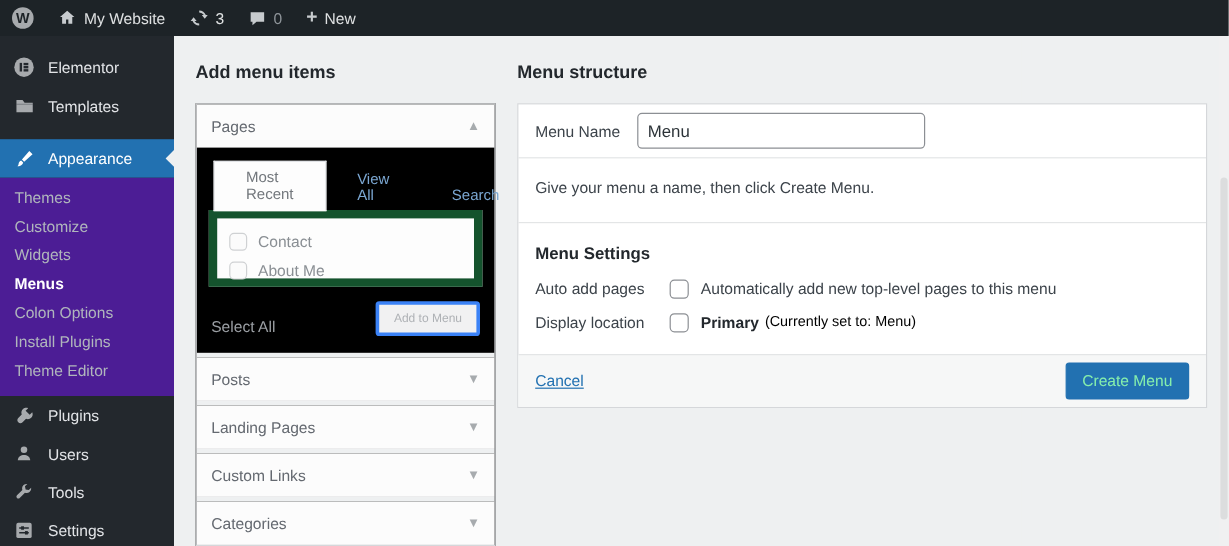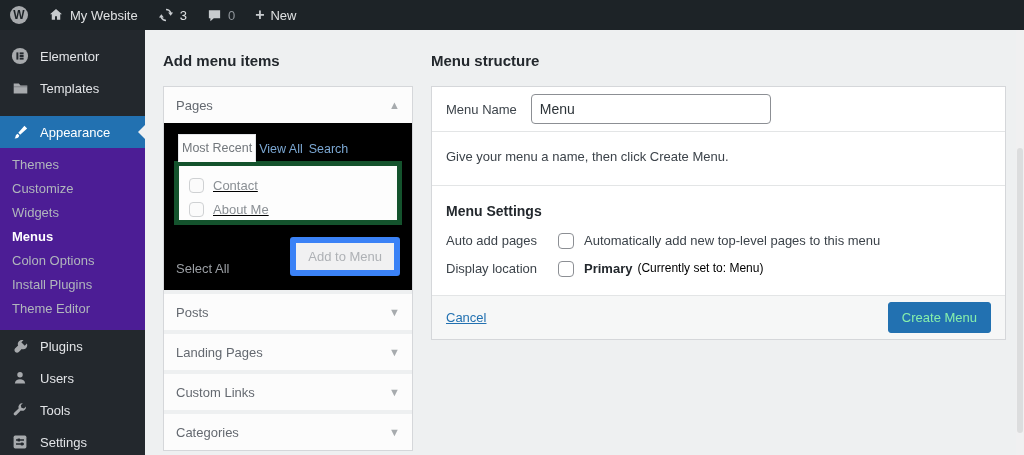--- a/index.html
+++ b/index.html
@@ -40,30 +40,30 @@
   h2.panel-title { font-size:15px; font-weight:bold; color:#23282d; margin:2px 0 17px; }
 
   
   .accordion { border:1px solid #d5d7da; background:#000000; }
   .sec-header { display:flex; align-items:center; justify-content:space-between;
                 padding:0 12px; height:36px; color:#646970; font-size:13px; cursor:pointer; background:#fcfcfc; }
   .sec-chevron { color:#a7abae; font-size:11px; }
   .section + .section { border-top:4px solid #eef0f1; box-shadow: inset 0 1px 0 #e7e8ea, inset 0 -1px 0 #e7e8ea; }
   .sec-body { padding:11px 10px 0; }
   .tabs { display:flex; align-items:flex-end; position:relative; z-index:2; margin-bottom:-1px; padding-left:4px; }
-  .tab { padding:6px 3px; font-size:12.5px; }
+  .tab { padding:6px 26px; font-size:12.5px; }
   .tab.active { background:#fdfdfd; border:1px solid #e2e4e7; border-bottom:1px solid #fdfdfd; color:#72777c; }
   .tab.link { color:#7ba7d2; cursor:pointer; }
-  .tabpanel { border:5px solid #14532d; background:#fdfdfd; padding:9px 10px; height:64px;text-decoration:underline; }
+  .tabpanel { border:7px solid #14532d; background:#fdfdfd; padding:9px 10px; height:64px; }
   .cb-row { display:flex; align-items:center; gap:9px; padding:3px 0 6px; color:#8a8f94; }
   .cb { width:15px; height:15px; border:1px solid #cfd1d3; border-radius:4px; background:#fbfbfb; flex:none; cursor:pointer; }
   .controls { display:flex; align-items:flex-end; justify-content:space-between; padding:12px 2px 14px; }
   .select-all { color:#9b9fa4; cursor:pointer; }
-  .btn-disabled { background:#f1f1f2; border:6px solid #3b82f6; border-radius:3px; color:#aeb1b5;
-                  padding:6px 12px; font-size:13px; cursor:default; }
+  .btn-disabled { background:#f1f1f2; border:3px solid #3b82f6; border-radius:3px; color:#aeb1b5;
+                  padding:6px 12px; font-size:10px; cursor:default; }
 
   
   .panel { background:#fff; border:1px solid #d5d7da; }
   .row-name { display:flex; align-items:center; padding:8px 14px; height:44px; }
   .row-name label { color:#3c434a; margin-right:14px; }
   .name-input { width:240px; height:30px; border:1px solid #8c8f94; border-radius:4px; padding:0 8px;
                 font-size:14px; color:#2c3338; font-family:"Liberation Sans", sans-serif; background:#fff; }
   .row-help { border-top:1px solid #e3e5e6; padding:17px 14px 21px; color:#3c434a; }
   .row-settings { border-top:1px solid #e3e5e6; padding:14px 14px 18px; }
   .row-settings h3 { font-size:14px; font-weight:bold; color:#23282d; margin:3px 0 14px; }

